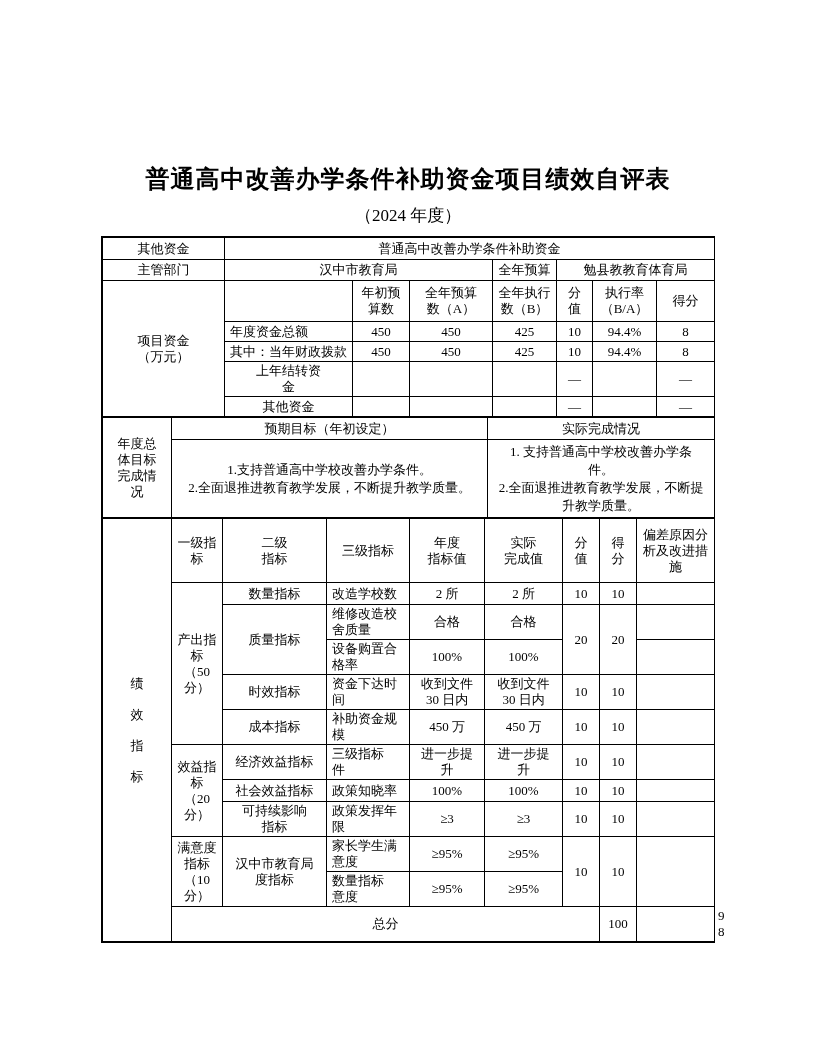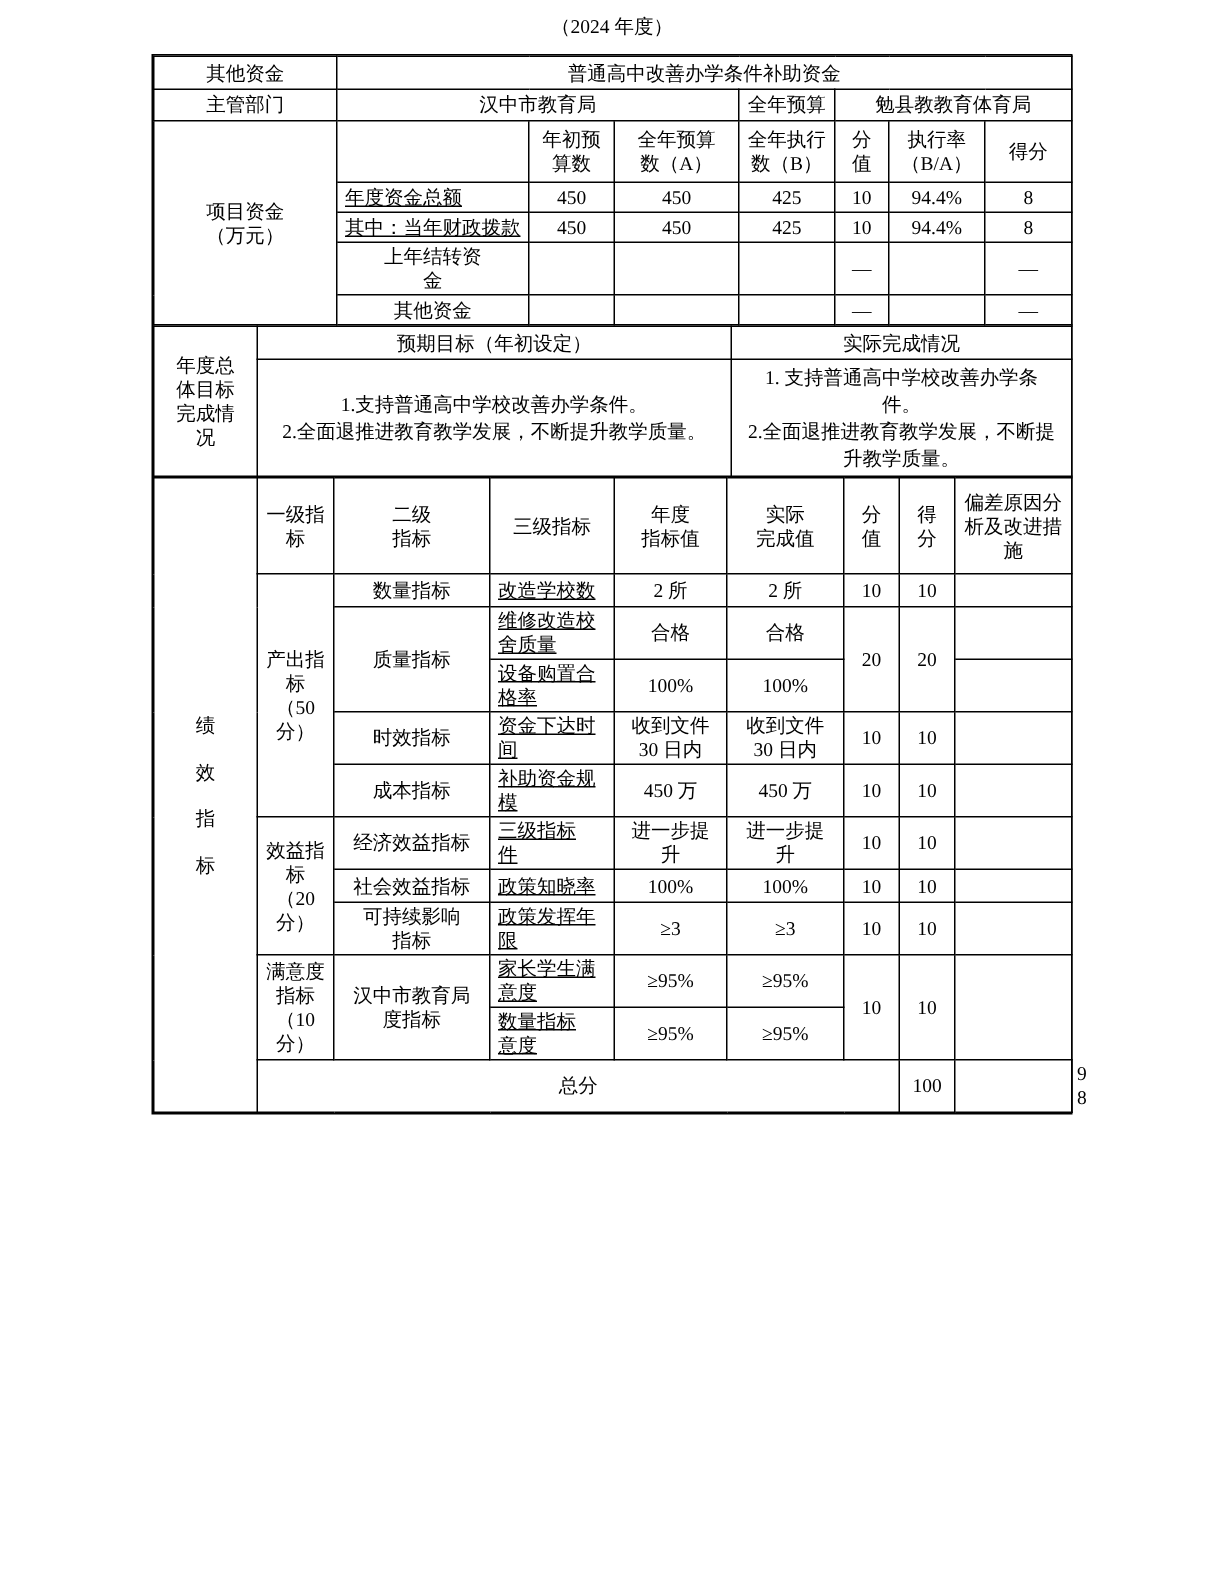--- a/index.html
+++ b/index.html
@@ -18,21 +18,21 @@
   .doc-title {
     margin: 0;
     padding-top: 163px;
     text-align: center;
     font-size: 24px;
     font-weight: bold;
     letter-spacing: 1px;
   }
   .doc-subtitle {
     text-align: center;
-    font-size: 13px;
+    font-size: 17px;
     margin-top: 9px;
   }
   .tables-wrap {
     width: 614px;
     margin: 9px auto 0 auto;
     border: 1px solid #000;
   }
   table {
     border-collapse: collapse;
     table-layout: fixed;
@@ -41,29 +41,30 @@
   td {
     border: 1px solid #000;
     font-size: 13px;
     line-height: 16px;
     text-align: center;
     vertical-align: middle;
     padding: 1px 3px;
     white-space: pre-line;
     word-break: break-all;
   }
-  td.left { text-align: left; padding-left: 5px; text-decoration: underline; }
+  td.left { text-align: left; padding-left: 5px; }
   td.vlabel { line-height: 31px; }
   td.goal-cell { text-align: center; padding: 2px 5px; line-height: 18px; }
 </style>
 </head>
 <body>
 
 <div class="page">
 
+  <h1 class="doc-title">普通高中改善办学条件补助资金项目绩效自评表</h1>
   <div class="doc-subtitle">（2024 年度）</div>
 
   <div class="tables-wrap">
 
     <table>
       <colgroup>
         <col style="width:122px">
           <col style="width:128px">
           <col style="width:57px">
           <col style="width:83px">

